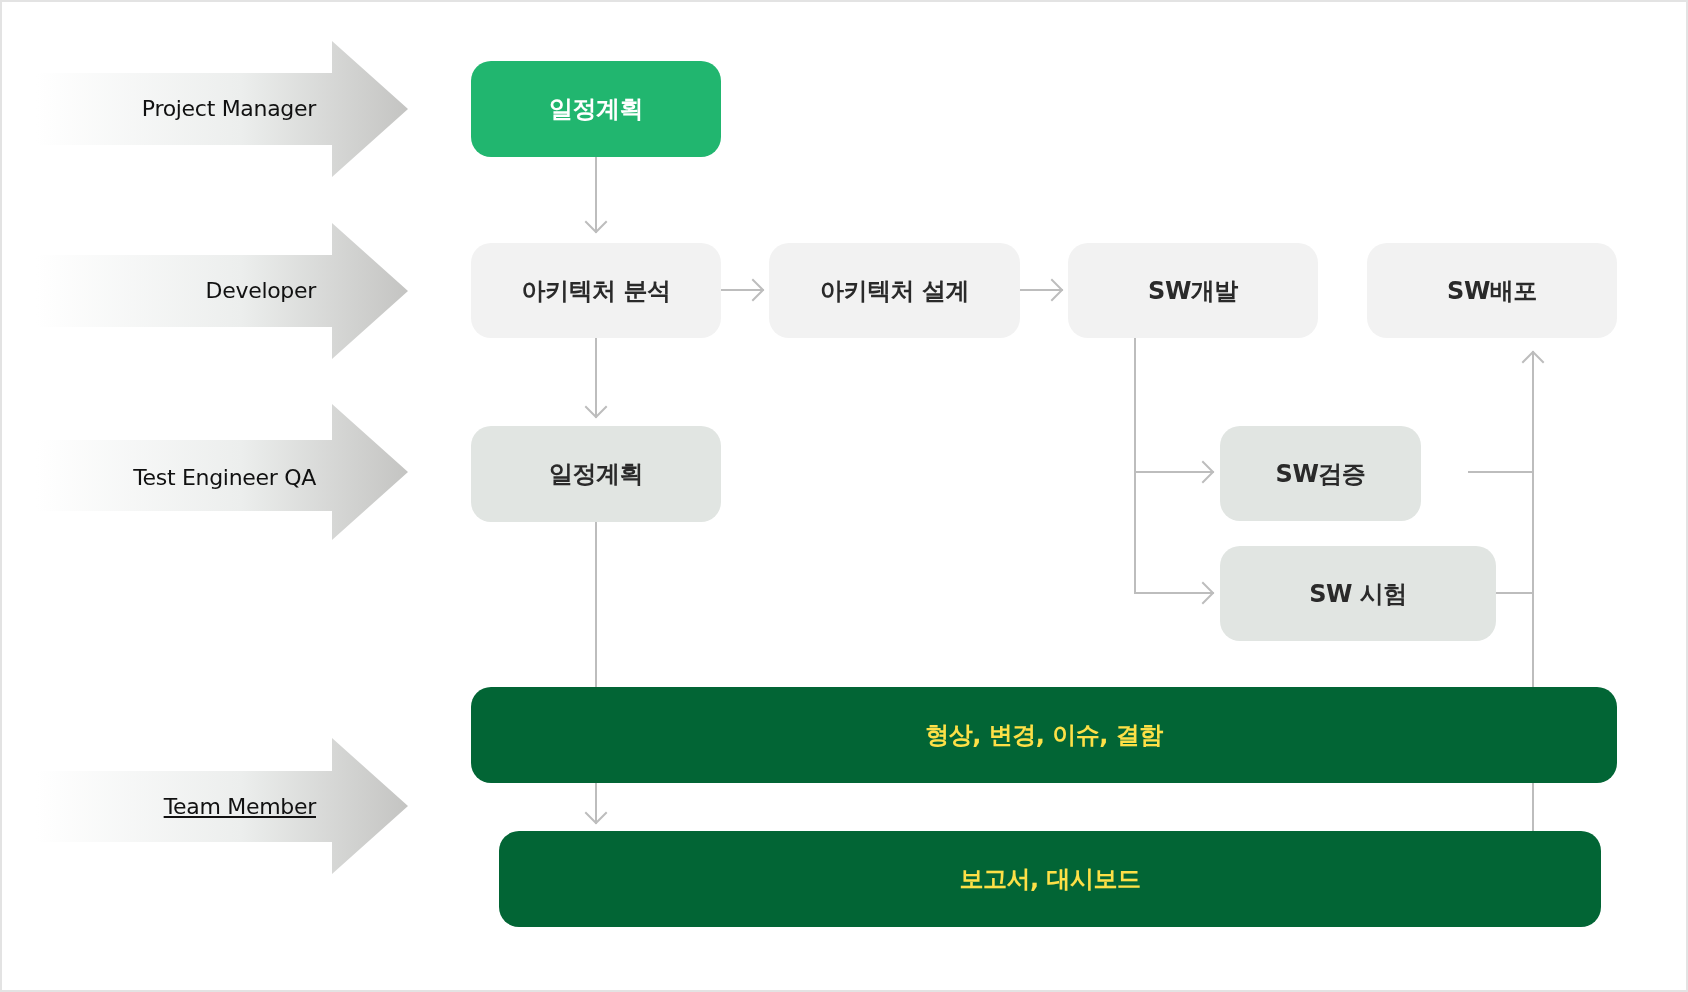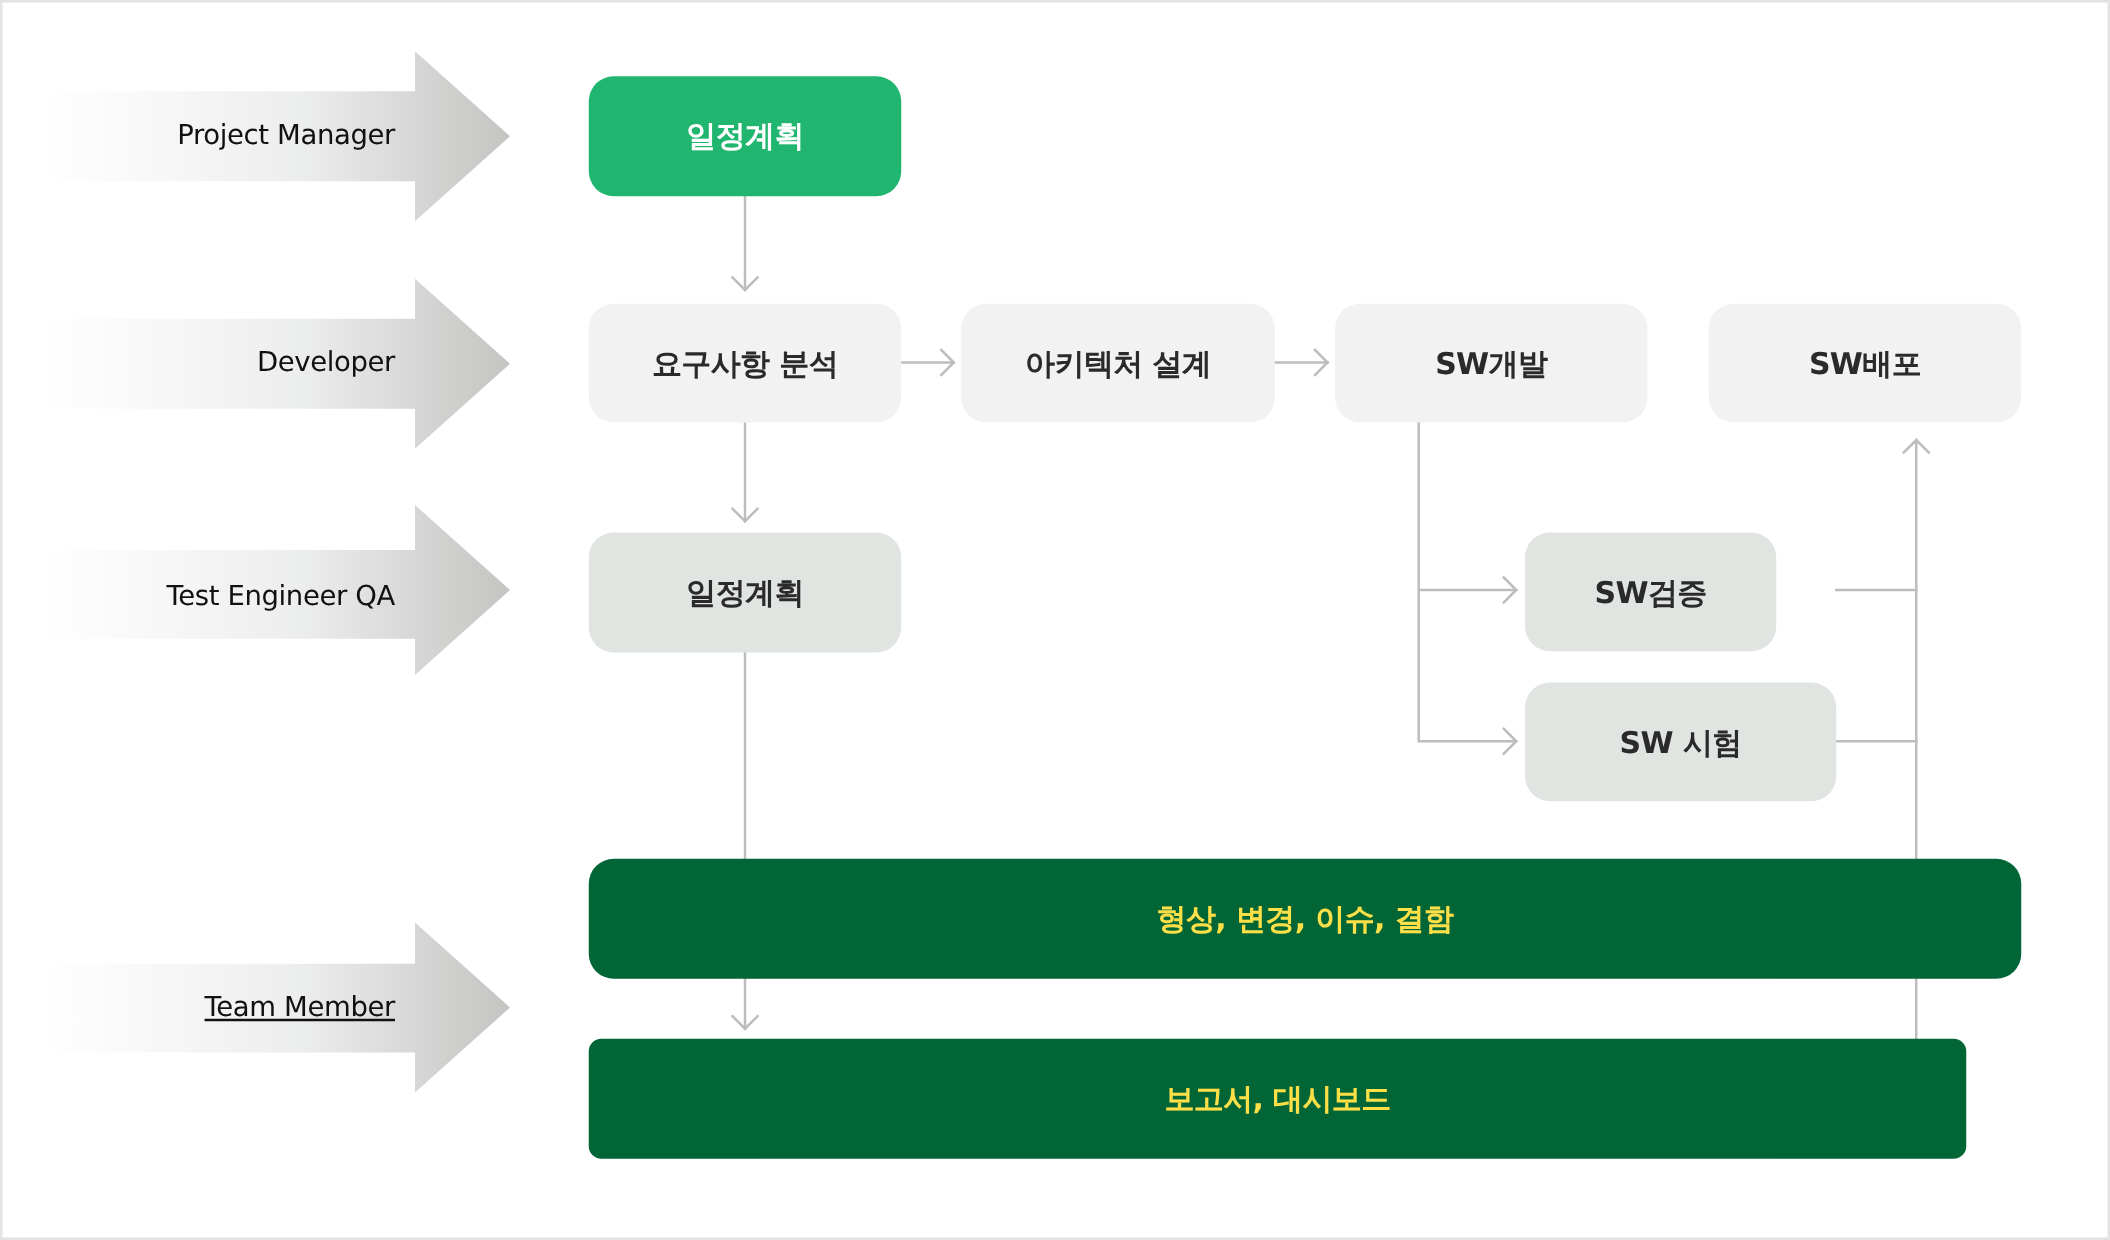--- a/index.html
+++ b/index.html
@@ -89,21 +89,21 @@
     <line x1="1533" y1="831" x2="1533" y2="352"></line>
     <polyline points="1523,362 1533,352 1543,362"></polyline>
   </g>
 </svg>
 
 <div class="node accent" style="left:471px;top:61px;width:250px;height:96px;">
   <span>일정계획</span>
 </div>
 
 <div class="node light" style="left:471px;top:243px;width:250px;height:95px;">
-  <span>요구사항 분석</span>
+  <span>아키텍처 분석</span>
 </div>
 
 <div class="node light" style="left:769px;top:243px;width:251px;height:95px;">
   <span>아키텍처 설계</span>
 </div>
 
 <div class="node light" style="left:1068px;top:243px;width:250px;height:95px;">
   <span>SW개발</span>
 </div>
 
@@ -112,23 +112,23 @@
 </div>
 
 <div class="node gray" style="left:471px;top:426px;width:250px;height:96px;">
   <span>일정계획</span>
 </div>
 
 <div class="node gray" style="left:1220px;top:426px;width:201px;height:95px;">
   <span>SW검증</span>
 </div>
 
-<div class="node gray" style="left:1220px;top:546px;width:249px;height:95px;">
+<div class="node gray" style="left:1220px;top:546px;width:276px;height:95px;">
   <span>SW 시험</span>
 </div>
 
 <div class="node dark" style="left:471px;top:687px;width:1146px;height:96px;">
   <span>형상, 변경, 이슈, 결함</span>
 </div>
 
-<div class="node dark" style="left:471px;top:831px;width:1102px;height:96px;border-radius:10px;">
+<div class="node dark" style="left:499px;top:831px;width:1102px;height:96px;">
   <span>보고서, 대시보드</span>
 </div>
 
 </body></html>

